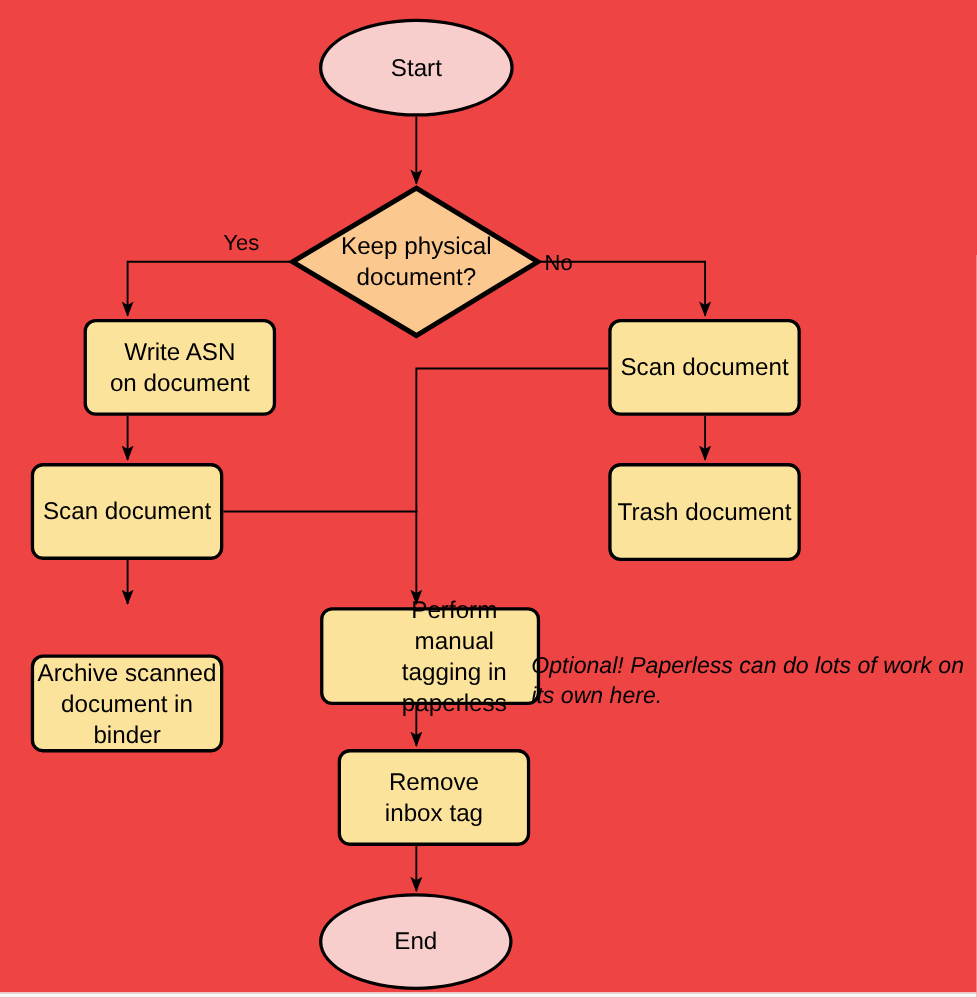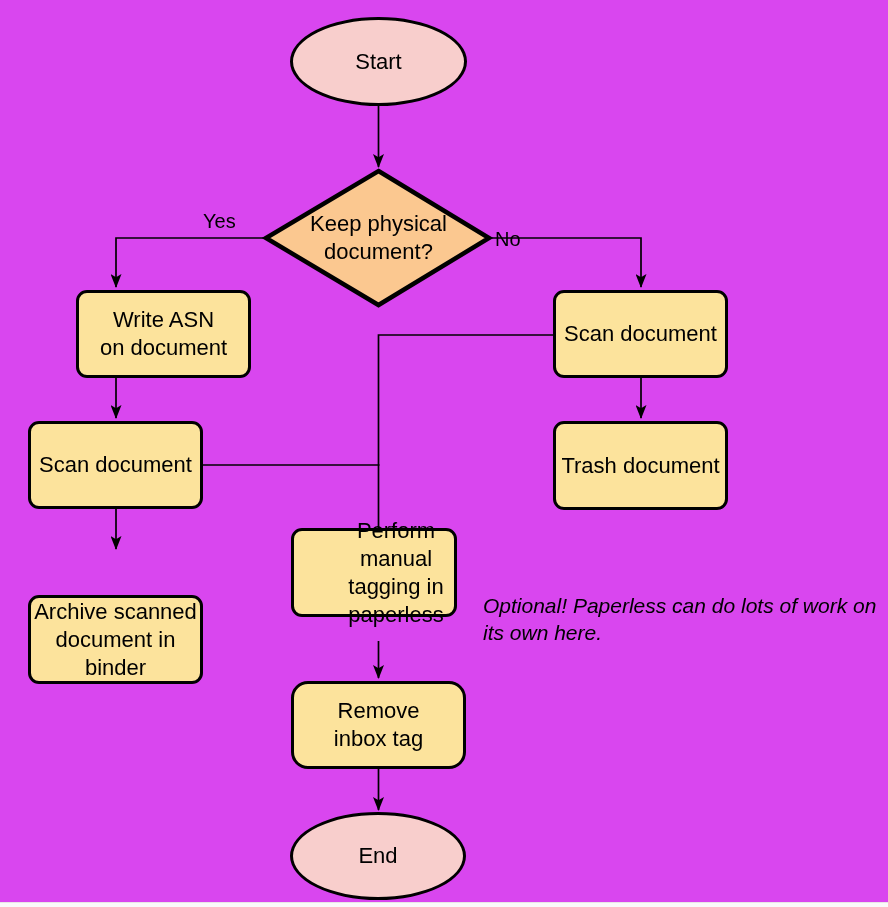--- a/index.html
+++ b/index.html
@@ -4,21 +4,21 @@
 <style>
   html, body {
     margin: 0;
     padding: 0;
     background: #ffffff;
   }
   .stage {
     position: relative;
     width: 888px;
     height: 907px;
-    background: #d946ef;
+    background: #ef4444;
     font-family: "Liberation Sans", sans-serif;
     color: #000000;
     overflow: hidden;
   }
   svg.edge-layer {
     position: absolute;
     left: 0;
     top: 0;
   }
   .edge {
@@ -131,28 +131,28 @@
   <div class="node process" style="left:553px; top:290px; width:175px; height:88px;">Scan document</div>
 
   <div class="node process" style="left:28px; top:421px; width:175px; height:88px;">Scan document</div>
 
   <div class="node process" style="left:553px; top:421px; width:175px; height:89px;">Trash document</div>
 
   <div class="node process" style="left:28px; top:552px; width:175px; height:89px;margin-top:43px;">Archive scanned
 document in
 binder</div>
 
-  <div class="node process" style="left:291px; top:528px; width:166px; height:89px;padding-left:44px;">Perform manual
+  <div class="node process" style="left:291px; top:552px; width:200px; height:89px;padding-left:44px;">Perform manual
 tagging in
 paperless</div>
 
   <div class="note">Optional! Paperless can do lots of work on
 its own here.</div>
 
-  <div class="node process" style="left:291px; top:681px; width:175px; height:88px;border-radius:17px;">Remove
+  <div class="node process" style="left:307px; top:681px; width:175px; height:88px;">Remove
 inbox tag</div>
 
   <div class="node terminal" style="left:290px; top:812px; width:176px; height:88px;">End</div>
 
   <div class="bottom-rule"></div>
   <div class="bottom-strip"></div>
 
 </div>
 
 </body></html>

